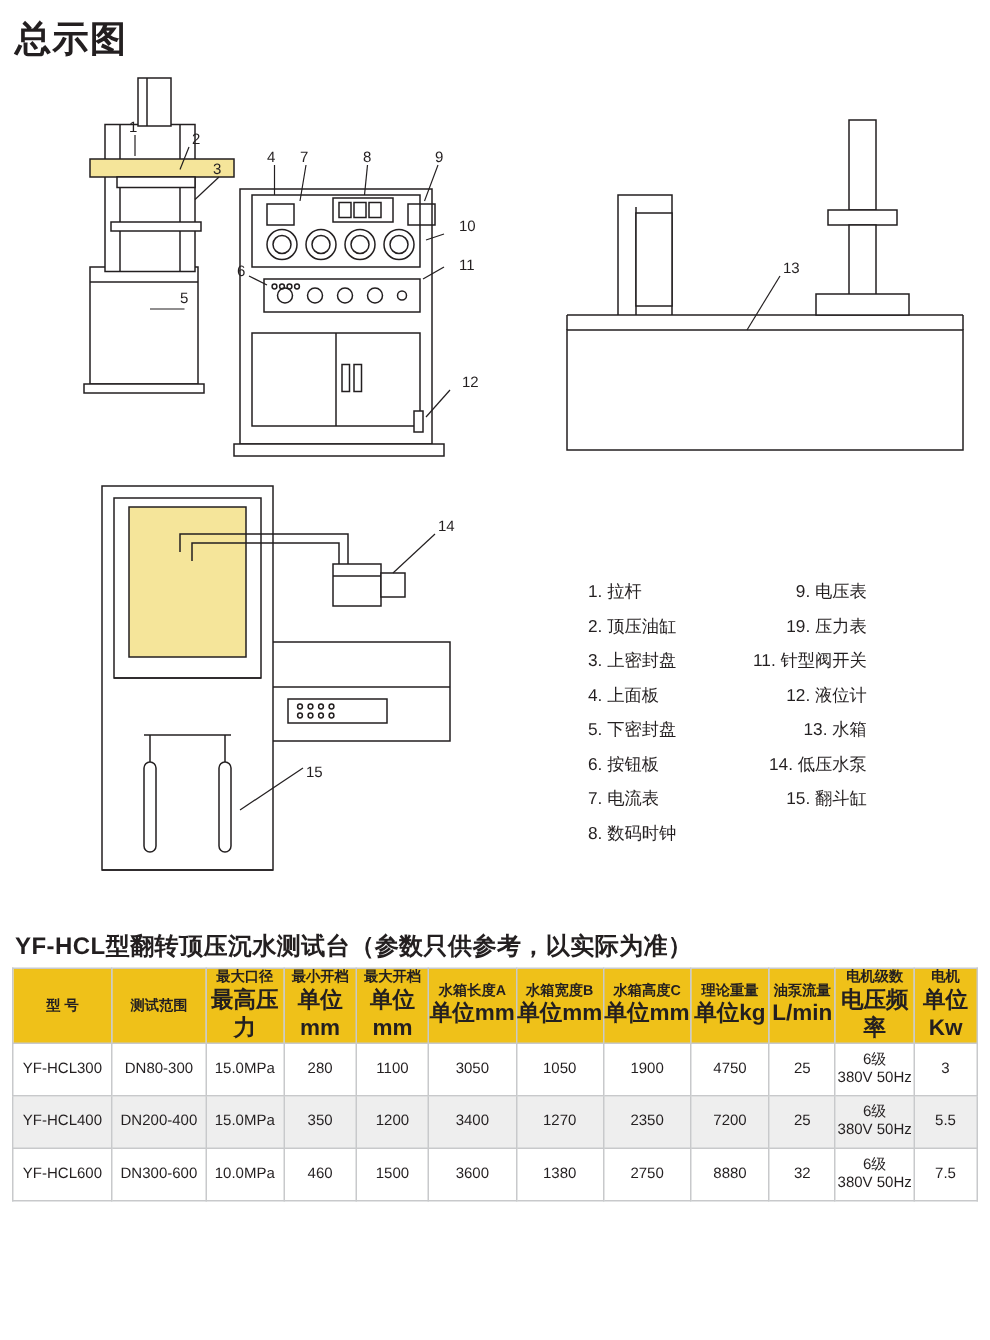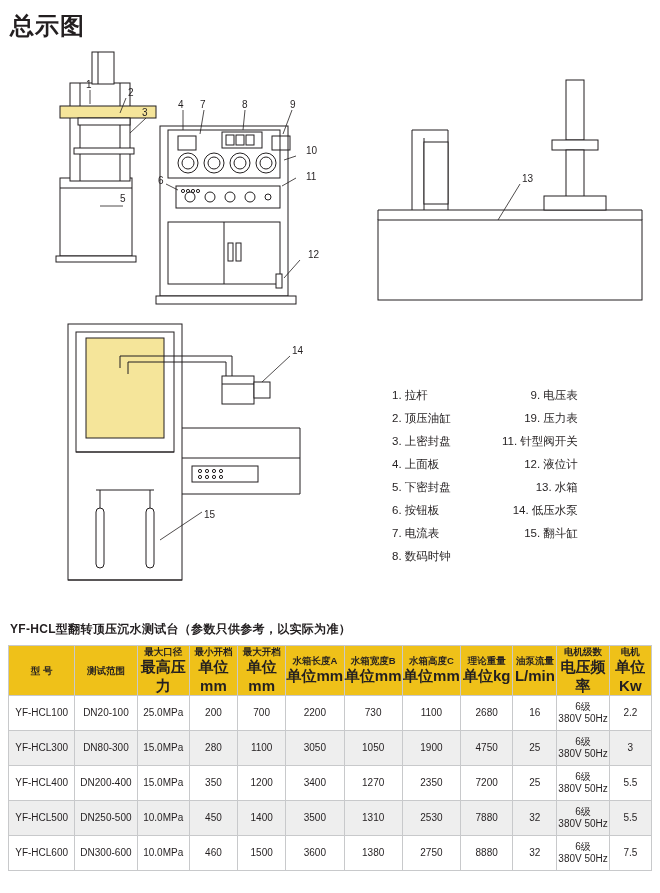--- a/index.html
+++ b/index.html
@@ -51,21 +51,21 @@
   .legend-item {
     height: 23px;
     white-space: nowrap;
   }
 
   
   .table-title {
     position: absolute;
     left: 10px;
     top: 621px;
-    font-size: 12px;
+    font-size: 16px;
     font-weight: bold;
     letter-spacing: .3px;
   }
   table.spec {
     position: absolute;
     left: 8px;
     top: 645px;
     width: 644px;
     border-collapse: collapse;
     font-size: 10px;
@@ -301,37 +301,20 @@
       <th><span>水箱长度A</span><span class="sub">单位mm</span></th>
       <th><span>水箱宽度B</span><span class="sub">单位mm</span></th>
       <th><span>水箱高度C</span><span class="sub">单位mm</span></th>
       <th><span>理论重量</span><span class="sub">单位kg</span></th>
       <th><span>油泵流量</span><span class="sub">L/min</span></th>
       <th><span>电机级数</span><span class="sub">电压频率</span></th>
       <th><span>电机</span><span class="sub">单位Kw</span></th>
     </tr>
   </thead>
   <tbody>
-    <tr>
-      <td>YF-HCL100</td>
-      <td>DN20-100</td>
-      <td>25.0MPa</td>
-      <td>200</td>
-      <td>700</td>
-      <td>2200</td>
-      <td>730</td>
-      <td>1100</td>
-      <td>2680</td>
-      <td>16</td>
-      <td class="motor-cell">
-        <span>6级</span><br>
-        <span>380V 50Hz</span>
-      </td>
-      <td>2.2</td>
-    </tr>
     <tr>
       <td>YF-HCL300</td>
       <td>DN80-300</td>
       <td>15.0MPa</td>
       <td>280</td>
       <td>1100</td>
       <td>3050</td>
       <td>1050</td>
       <td>1900</td>
       <td>4750</td>
@@ -353,37 +336,20 @@
       <td>2350</td>
       <td>7200</td>
       <td>25</td>
       <td class="motor-cell">
         <span>6级</span><br>
         <span>380V 50Hz</span>
       </td>
       <td>5.5</td>
     </tr>
     <tr>
-      <td>YF-HCL500</td>
-      <td>DN250-500</td>
-      <td>10.0MPa</td>
-      <td>450</td>
-      <td>1400</td>
-      <td>3500</td>
-      <td>1310</td>
-      <td>2530</td>
-      <td>7880</td>
-      <td>32</td>
-      <td class="motor-cell">
-        <span>6级</span><br>
-        <span>380V 50Hz</span>
-      </td>
-      <td>5.5</td>
-    </tr>
-    <tr>
       <td>YF-HCL600</td>
       <td>DN300-600</td>
       <td>10.0MPa</td>
       <td>460</td>
       <td>1500</td>
       <td>3600</td>
       <td>1380</td>
       <td>2750</td>
       <td>8880</td>
       <td>32</td>

